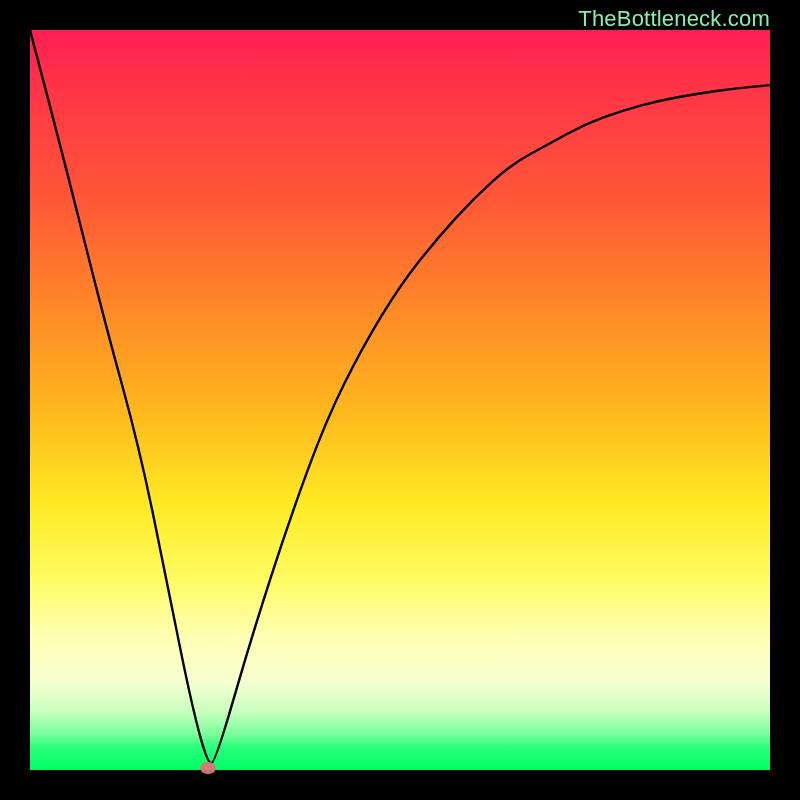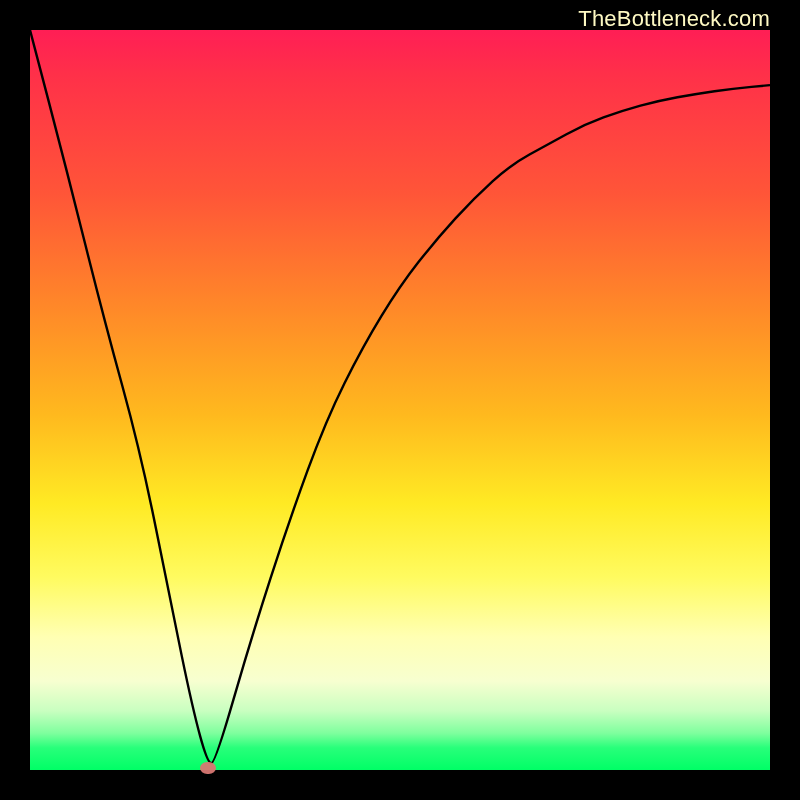--- a/index.html
+++ b/index.html
@@ -38,21 +38,21 @@
       #c9ffc0 92%,
       #7fff9e 95%,
       #28ff7a 97%,
       #00ff66 100%
     );
   }
   .watermark {
     position: absolute;
     top: 6px;
     right: 30px;
-    color: #fef9c3;
+    color: #86efac;
     font-size: 22px;
     letter-spacing: 0.2px;
     font-weight: 400;
     user-select: none;
   }
   svg.curve {
     position: absolute;
     left: 0;
     top: 0;
     width: 740px;

